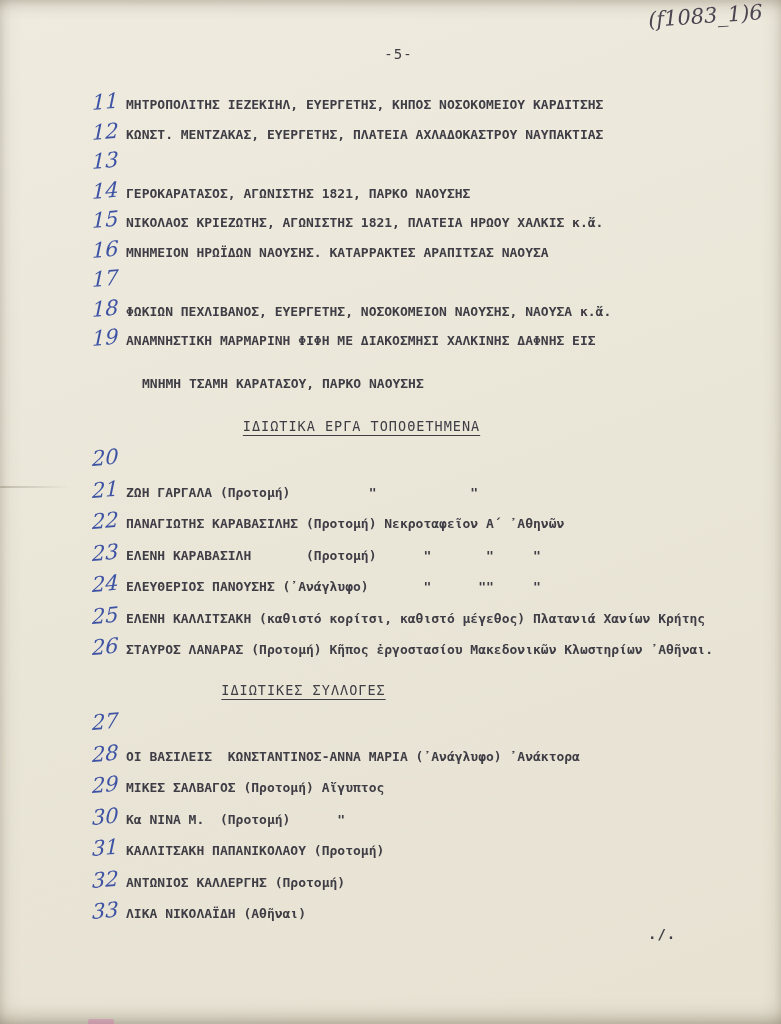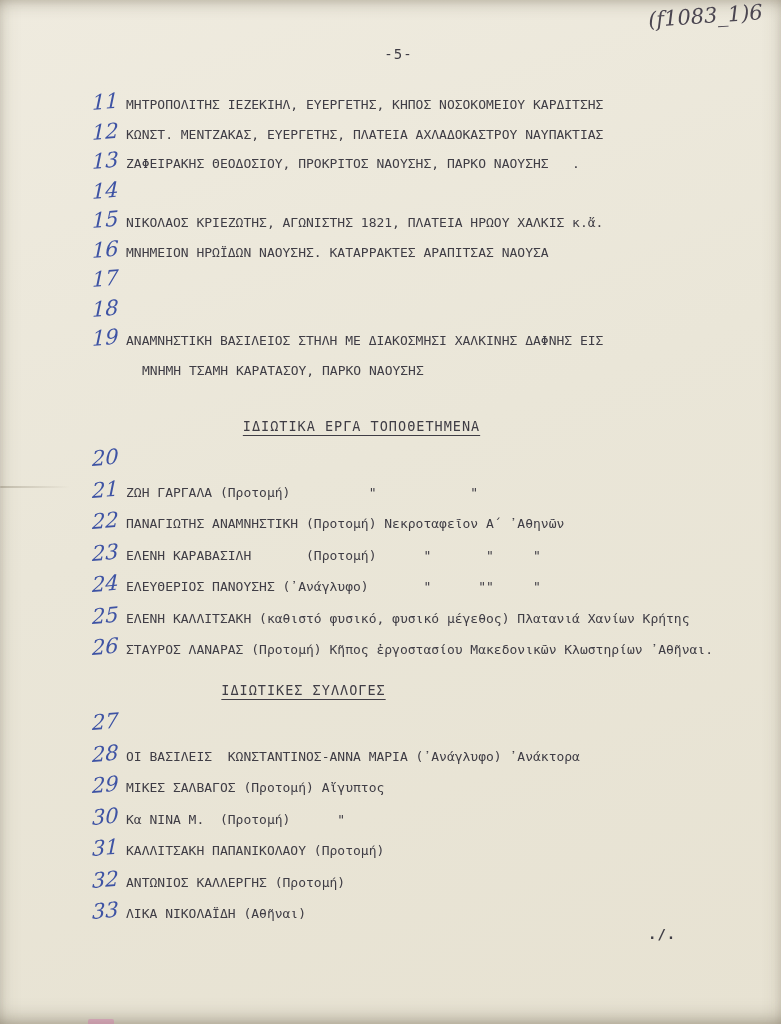--- a/index.html
+++ b/index.html
@@ -46,22 +46,22 @@
   .list-1 .row { min-height:29.5px; }
   .list-2 .row { min-height:31.5px; }
   .list-3 .row { min-height:31.5px; }
   .num {
     flex:0 0 34px;
     font-family:"DejaVu Serif", serif; font-style:italic;
     font-size:21px; line-height:22px; color:#3e53a4;
     transform: rotate(-5deg) skewX(-6deg);
     transform-origin:left center;
   }
-  .txt { font-size:13px; line-height:20px; white-space:pre; padding-top:3px; }
-  .txt .line2 { display:block; padding-left:16px; margin-top:10px; }
+  .txt { font-size:13px; line-height:20px; white-space:pre; padding-top:3px;font-weight:bold; }
+  .txt .line2 { display:block; padding-left:16px; margin-top:23px; }
   .section-heading {
     position:absolute; left:0; width:100%;
     text-align:center; font-size:13.5px; letter-spacing:1px;
     text-decoration: underline; text-underline-offset:4px;
     color:#3f3d45;
   }
   .heading-1 { top:418px; transform: translateX(-29px); }
   .heading-2 { top:682px; transform: translateX(-87px); }
   .footer-mark {
     position:absolute; top:926px; left:648px;
@@ -87,82 +87,83 @@
         <span class="txt"><span class="line1">ΜΗΤΡΟΠΟΛΙΤΗΣ ΙΕΖΕΚΙΗΛ, ΕΥΕΡΓΕΤΗΣ, ΚΗΠΟΣ ΝΟΣΟΚΟΜΕΙΟΥ ΚΑΡΔΙΤΣΗΣ</span></span>
       </div>
 
       <div class="row">
         <span class="num">12</span>
         <span class="txt"><span class="line1">ΚΩΝΣΤ. ΜΕΝΤΖΑΚΑΣ, ΕΥΕΡΓΕΤΗΣ, ΠΛΑΤΕΙΑ ΑΧΛΑΔΟΚΑΣΤΡΟΥ ΝΑΥΠΑΚΤΙΑΣ</span></span>
       </div>
 
       <div class="row">
         <span class="num">13</span>
-        <span class="txt"><span class="line1">ΖΑΦΕΙΡΑΚΗΣ ΘΕΟΔΟΣΙΟΥ, ΠΡΟΚΡΙΤΟΣ ΝΑΟΥΣΗΣ, ΠΑΡΚΟ ΝΑΟΥΣΗΣ   .</span></span>
       </div>
 
       <div class="row">
         <span class="num">14</span>
+        <span class="txt"><span class="line1">ΓΕΡΟΚΑΡΑΤΑΣΟΣ, ΑΓΩΝΙΣΤΗΣ 1821, ΠΑΡΚΟ ΝΑΟΥΣΗΣ</span></span>
       </div>
 
       <div class="row">
         <span class="num">15</span>
         <span class="txt"><span class="line1">ΝΙΚΟΛΑΟΣ ΚΡΙΕΖΩΤΗΣ, ΑΓΩΝΙΣΤΗΣ 1821, ΠΛΑΤΕΙΑ ΗΡΩΟΥ ΧΑΛΚΙΣ κ.ἄ.</span></span>
       </div>
 
       <div class="row">
         <span class="num">16</span>
         <span class="txt"><span class="line1">ΜΝΗΜΕΙΟΝ ΗΡΩΪΔΩΝ ΝΑΟΥΣΗΣ. ΚΑΤΑΡΡΑΚΤΕΣ ΑΡΑΠΙΤΣΑΣ ΝΑΟΥΣΑ</span></span>
       </div>
 
       <div class="row">
         <span class="num">17</span>
       </div>
 
       <div class="row">
         <span class="num">18</span>
+        <span class="txt"><span class="line1">ΦΩΚΙΩΝ ΠΕΧΛΙΒΑΝΟΣ, ΕΥΕΡΓΕΤΗΣ, ΝΟΣΟΚΟΜΕΙΟΝ ΝΑΟΥΣΗΣ, ΝΑΟΥΣΑ κ.ἄ.</span></span>
       </div>
 
       <div class="row">
         <span class="num">19</span>
-        <span class="txt"><span class="line1">ΑΝΑΜΝΗΣΤΙΚΗ ΒΑΣΙΛΕΙΟΣ ΣΤΗΛΗ ΜΕ ΔΙΑΚΟΣΜΗΣΙ ΧΑΛΚΙΝΗΣ ΔΑΦΝΗΣ ΕΙΣ</span><span class="line2">ΜΝΗΜΗ ΤΣΑΜΗ ΚΑΡΑΤΑΣΟΥ, ΠΑΡΚΟ ΝΑΟΥΣΗΣ</span></span>
+        <span class="txt"><span class="line1">ΑΝΑΜΝΗΣΤΙΚΗ ΜΑΡΜΑΡΙΝΗ ΦΙΦΗ ΜΕ ΔΙΑΚΟΣΜΗΣΙ ΧΑΛΚΙΝΗΣ ΔΑΦΝΗΣ ΕΙΣ</span><span class="line2">ΜΝΗΜΗ ΤΣΑΜΗ ΚΑΡΑΤΑΣΟΥ, ΠΑΡΚΟ ΝΑΟΥΣΗΣ</span></span>
       </div>
     </div>
 
   <div class="section-heading heading-1">ΙΔΙΩΤΙΚΑ ΕΡΓΑ ΤΟΠΟΘΕΤΗΜΕΝΑ</div>
 
   <div class="list list-2">
 
       <div class="row">
         <span class="num">20</span>
       </div>
 
       <div class="row">
         <span class="num">21</span>
         <span class="txt"><span class="line1">ΖΩΗ ΓΑΡΓΑΛΑ (Προτομή)          "            "</span></span>
       </div>
 
       <div class="row">
         <span class="num">22</span>
-        <span class="txt"><span class="line1">ΠΑΝΑΓΙΩΤΗΣ ΑΝΑΜΝΗΣΤΙΚΗ (Προτομή) Νεκροταφεῖον Α´ ᾽Αθηνῶν</span></span>
+        <span class="txt"><span class="line1">ΠΑΝΑΓΙΩΤΗΣ ΚΑΡΑΒΑΣΙΛΗΣ (Προτομή) Νεκροταφεῖον Α´ ᾽Αθηνῶν</span></span>
       </div>
 
       <div class="row">
         <span class="num">23</span>
         <span class="txt"><span class="line1">ΕΛΕΝΗ ΚΑΡΑΒΑΣΙΛΗ       (Προτομή)      "       "     "</span></span>
       </div>
 
       <div class="row">
         <span class="num">24</span>
         <span class="txt"><span class="line1">ΕΛΕΥΘΕΡΙΟΣ ΠΑΝΟΥΣΗΣ (᾽Ανάγλυφο)       "      ""     "</span></span>
       </div>
 
       <div class="row">
         <span class="num">25</span>
-        <span class="txt"><span class="line1">ΕΛΕΝΗ ΚΑΛΛΙΤΣΑΚΗ (καθιστό φυσικό, φυσικό μέγεθος) Πλατανιά Χανίων Κρήτης</span></span>
+        <span class="txt"><span class="line1">ΕΛΕΝΗ ΚΑΛΛΙΤΣΑΚΗ (καθιστό κορίτσι, καθιστό μέγεθος) Πλατανιά Χανίων Κρήτης</span></span>
       </div>
 
       <div class="row">
         <span class="num">26</span>
         <span class="txt"><span class="line1">ΣΤΑΥΡΟΣ ΛΑΝΑΡΑΣ (Προτομή) Κῆπος ἐργοστασίου Μακεδονικῶν Κλωστηρίων ᾽Αθῆναι.</span></span>
       </div>
     </div>
 
   <div class="section-heading heading-2">ΙΔΙΩΤΙΚΕΣ ΣΥΛΛΟΓΕΣ</div>
 

